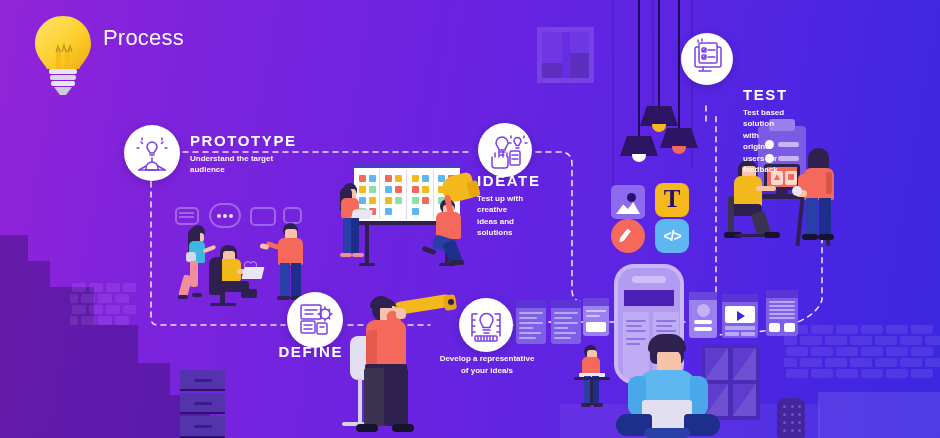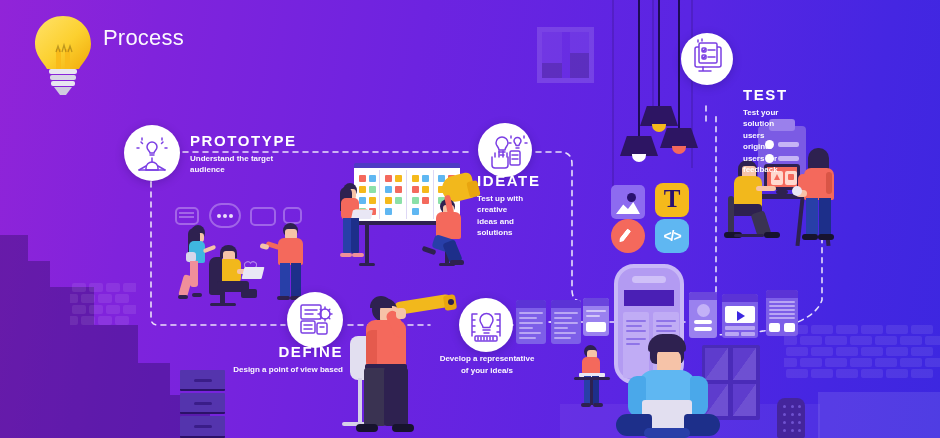--- a/index.html
+++ b/index.html
@@ -637,21 +637,21 @@
           <path d="M27 17 h7"></path>
           <rect x="21" y="22" width="4" height="4" rx="1"></rect>
           <path d="M21.7 24 l1 1.2 L24.5 22.7"></path>
           <path d="M27 24 h7"></path>
           <path d="M17 7 v2 M21 6 v2"></path>
         </g>
       </svg>
     </div>
     <div class="lbl" style="left:62px;top:7px;margin-top:47px;">
       <div class="t">TEST</div>
-      <div class="d">Test your solution users</div>
+      <div class="d">Test based solution with</div>
       <div class="d" style="margin-top:0;">original users for feedback</div>
     </div>
   </div>
 
   <div class="node" style="left:287px;top:292px;">
     <div class="bubble" style="left:0;top:0;width:56px;height:56px;">
       <svg width="56" height="56" viewBox="0 0 56 56">
         <g fill="none" stroke="#7b3fe4" stroke-width="1.5" stroke-linecap="round" stroke-linejoin="round">
           <rect x="14" y="13" width="20" height="14" rx="1.5"></rect>
           <path d="M18 18 h12 M18 22 h8"></path>
@@ -659,21 +659,20 @@
           <path d="M17 33 h8 M17 37 h8"></path>
           <rect x="30" y="31" width="10" height="11" rx="1.5"></rect>
           <path d="M33 35 h4"></path>
           <circle cx="38" cy="22" r="5"></circle>
           <path d="M38 15 v2 M38 27 v2 M31 22 h2 M43 22 h2 M33.2 17.2 l1.4 1.4 M41.4 25.4 l1.4 1.4 M42.8 17.2 l-1.4 1.4 M34.6 25.4 l-1.4 1.4"></path>
         </g>
       </svg>
     </div>
     <div class="lbl r" style="left:-190px;top:52px;width:246px;">
       <div class="t">DEFINE</div>
-      <div class="d">Design a point of view based</div>
     </div>
   </div>
 
   <div class="node" style="left:459px;top:298px;">
     <div class="bubble" style="left:0;top:0;width:54px;height:54px;">
       <svg width="54" height="54" viewBox="0 0 54 54">
         <g fill="none" stroke="#7b3fe4" stroke-width="1.5" stroke-linecap="round" stroke-linejoin="round">
           <path d="M21 22 a6.5 6.5 0 0 1 13 0 c0 3.5-3 4.5-3 7.5 h-7 c0-3-3-4-3-7.5z"></path>
           <path d="M24 32 h7 M25 35 h5"></path>
           <path d="M13 16 v22 M13 16 h5 M13 22 h3 M13 28 h3 M13 34 h3"></path>

